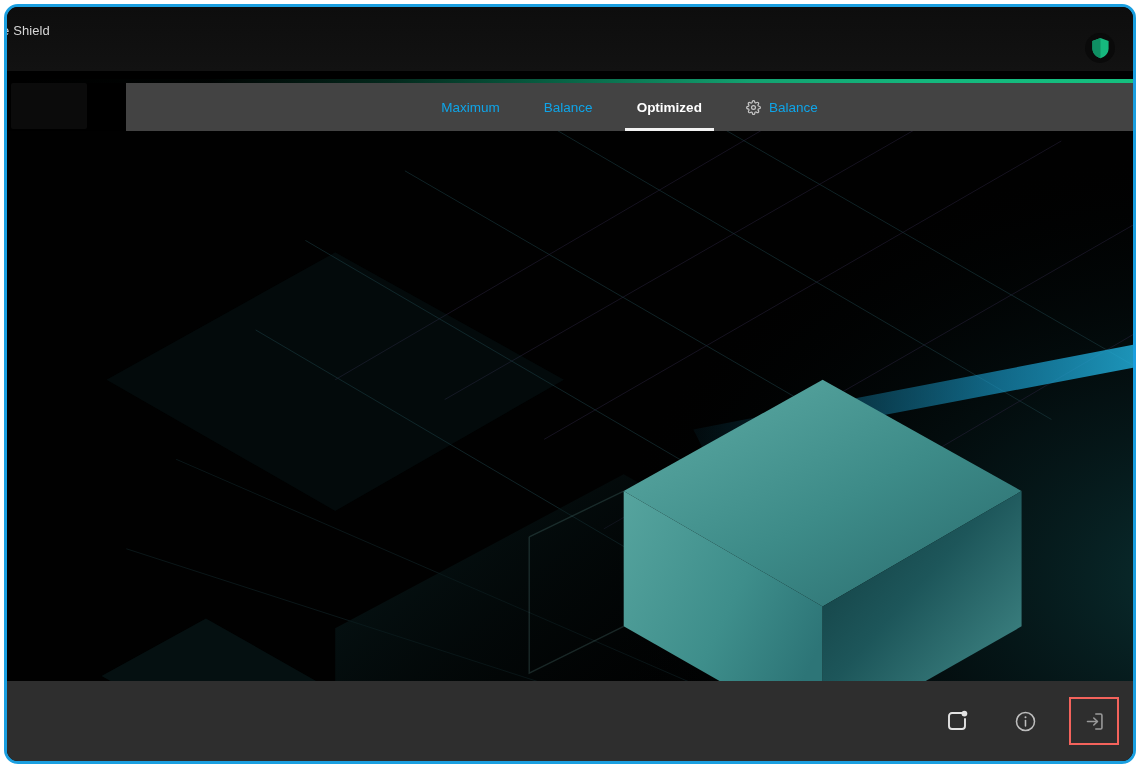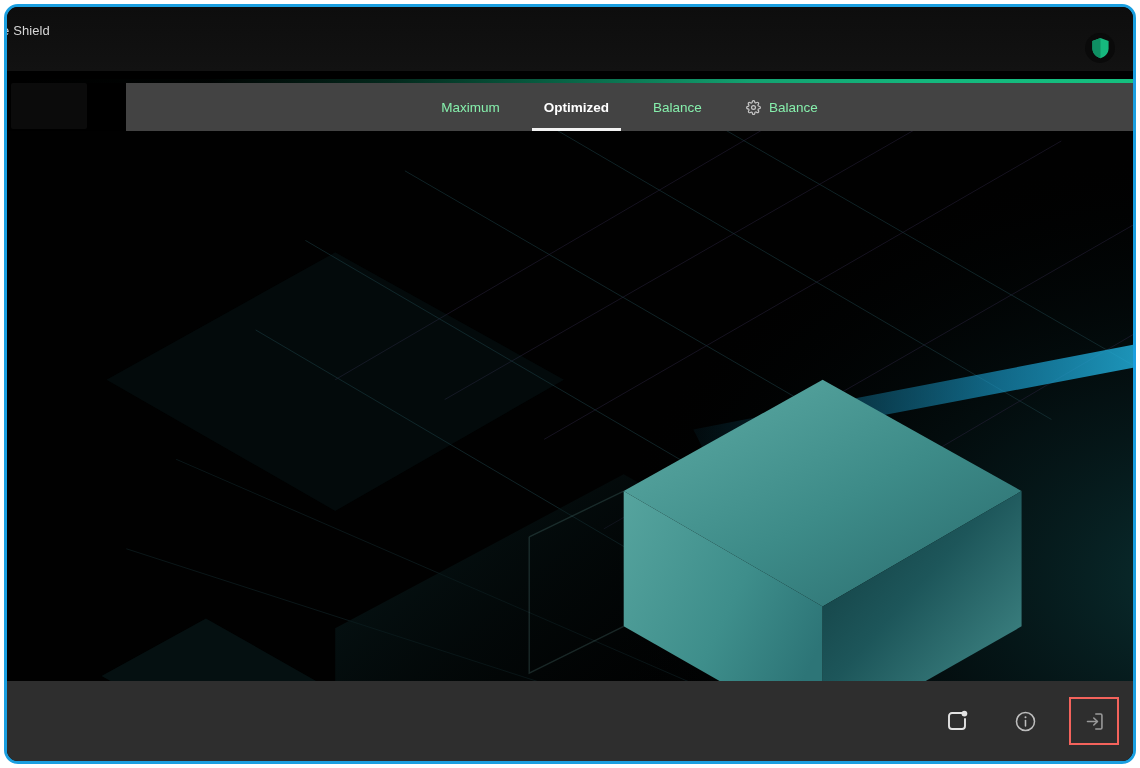--- a/index.html
+++ b/index.html
@@ -100,21 +100,21 @@
   }
 
   .nav-tab {
     position: relative;
     display: flex;
     align-items: center;
     justify-content: center;
     gap: 8px;
     padding: 0 22px;
     font-size: 13.5px;
-    color: #86efac;
+    color: #0ea5e9;
     cursor: pointer;
     white-space: nowrap;
   }
   .nav-tab.active {
     color: #ffffff;
     font-weight: bold;
   }
   .nav-tab.active::after {
     content: "";
     position: absolute;
@@ -195,26 +195,26 @@
   <div id="accent-line"></div>
 
   <div id="left-panel-stub"></div>
 
   <div id="navbar">
 
     <div class="nav-tab">
       <span>Maximum</span>
     </div>
 
+    <div class="nav-tab">
+      <span>Balance</span>
+    </div>
+
     <div class="nav-tab active">
       <span>Optimized</span>
-    </div>
-
-    <div class="nav-tab">
-      <span>Balance</span>
     </div>
 
 
     <div class="nav-tab">
       <span class="gear">
         <svg width="15" height="15" viewBox="0 0 24 24" fill="none" stroke="#c8c8c8" stroke-width="1.9">
           <circle cx="12" cy="12" r="3.1"></circle>
           <path d="M19.4 15a1.6 1.6 0 0 0 .33 1.77l.06.06a2 2 0 1 1-2.83 2.83l-.06-.06a1.6 1.6 0 0 0-1.77-.33 1.6 1.6 0 0 0-1 1.47V21a2 2 0 1 1-4 0v-.11a1.6 1.6 0 0 0-1.05-1.47 1.6 1.6 0 0 0-1.77.33l-.06.06a2 2 0 1 1-2.83-2.83l.06-.06a1.6 1.6 0 0 0 .33-1.77 1.6 1.6 0 0 0-1.47-1H3a2 2 0 1 1 0-4h.11a1.6 1.6 0 0 0 1.47-1.05 1.6 1.6 0 0 0-.33-1.77l-.06-.06a2 2 0 1 1 2.83-2.83l.06.06a1.6 1.6 0 0 0 1.77.33H9a1.6 1.6 0 0 0 1-1.47V3a2 2 0 1 1 4 0v.11a1.6 1.6 0 0 0 1 1.47 1.6 1.6 0 0 0 1.77-.33l.06-.06a2 2 0 1 1 2.83 2.83l-.06.06a1.6 1.6 0 0 0-.33 1.77V9a1.6 1.6 0 0 0 1.47 1H21a2 2 0 1 1 0 4h-.11a1.6 1.6 0 0 0-1.47 1z"></path>
         </svg>
       </span>

